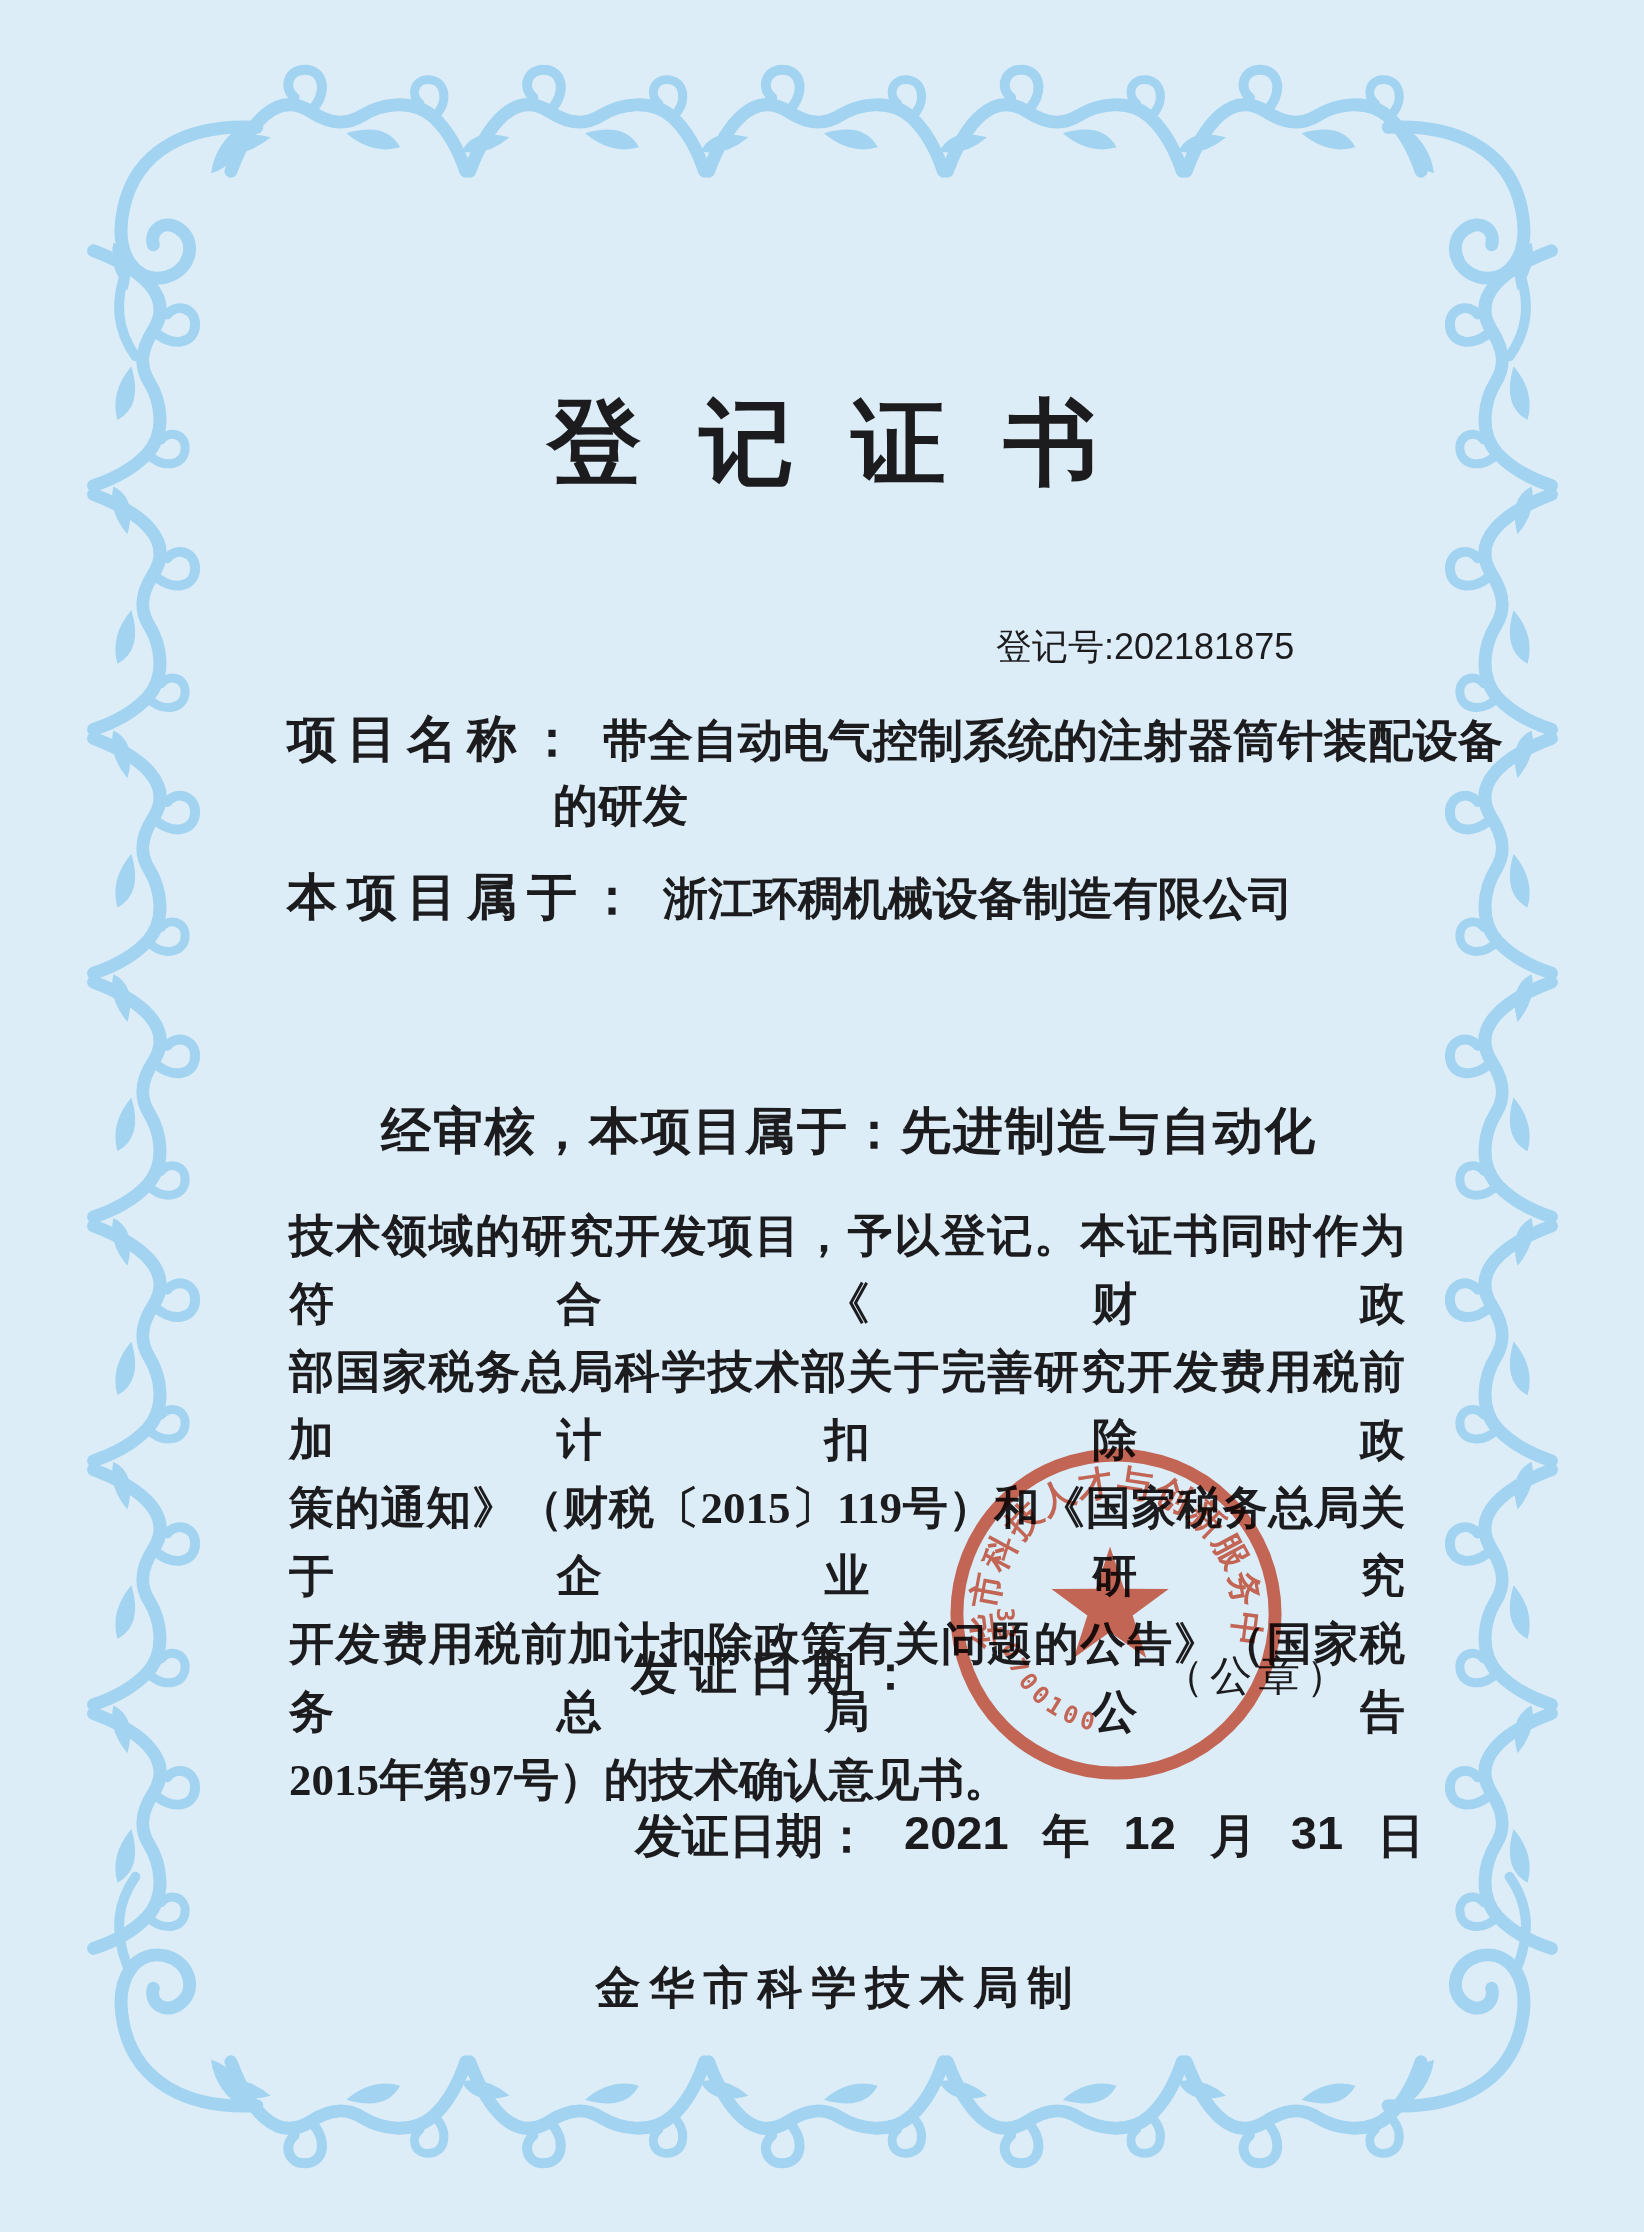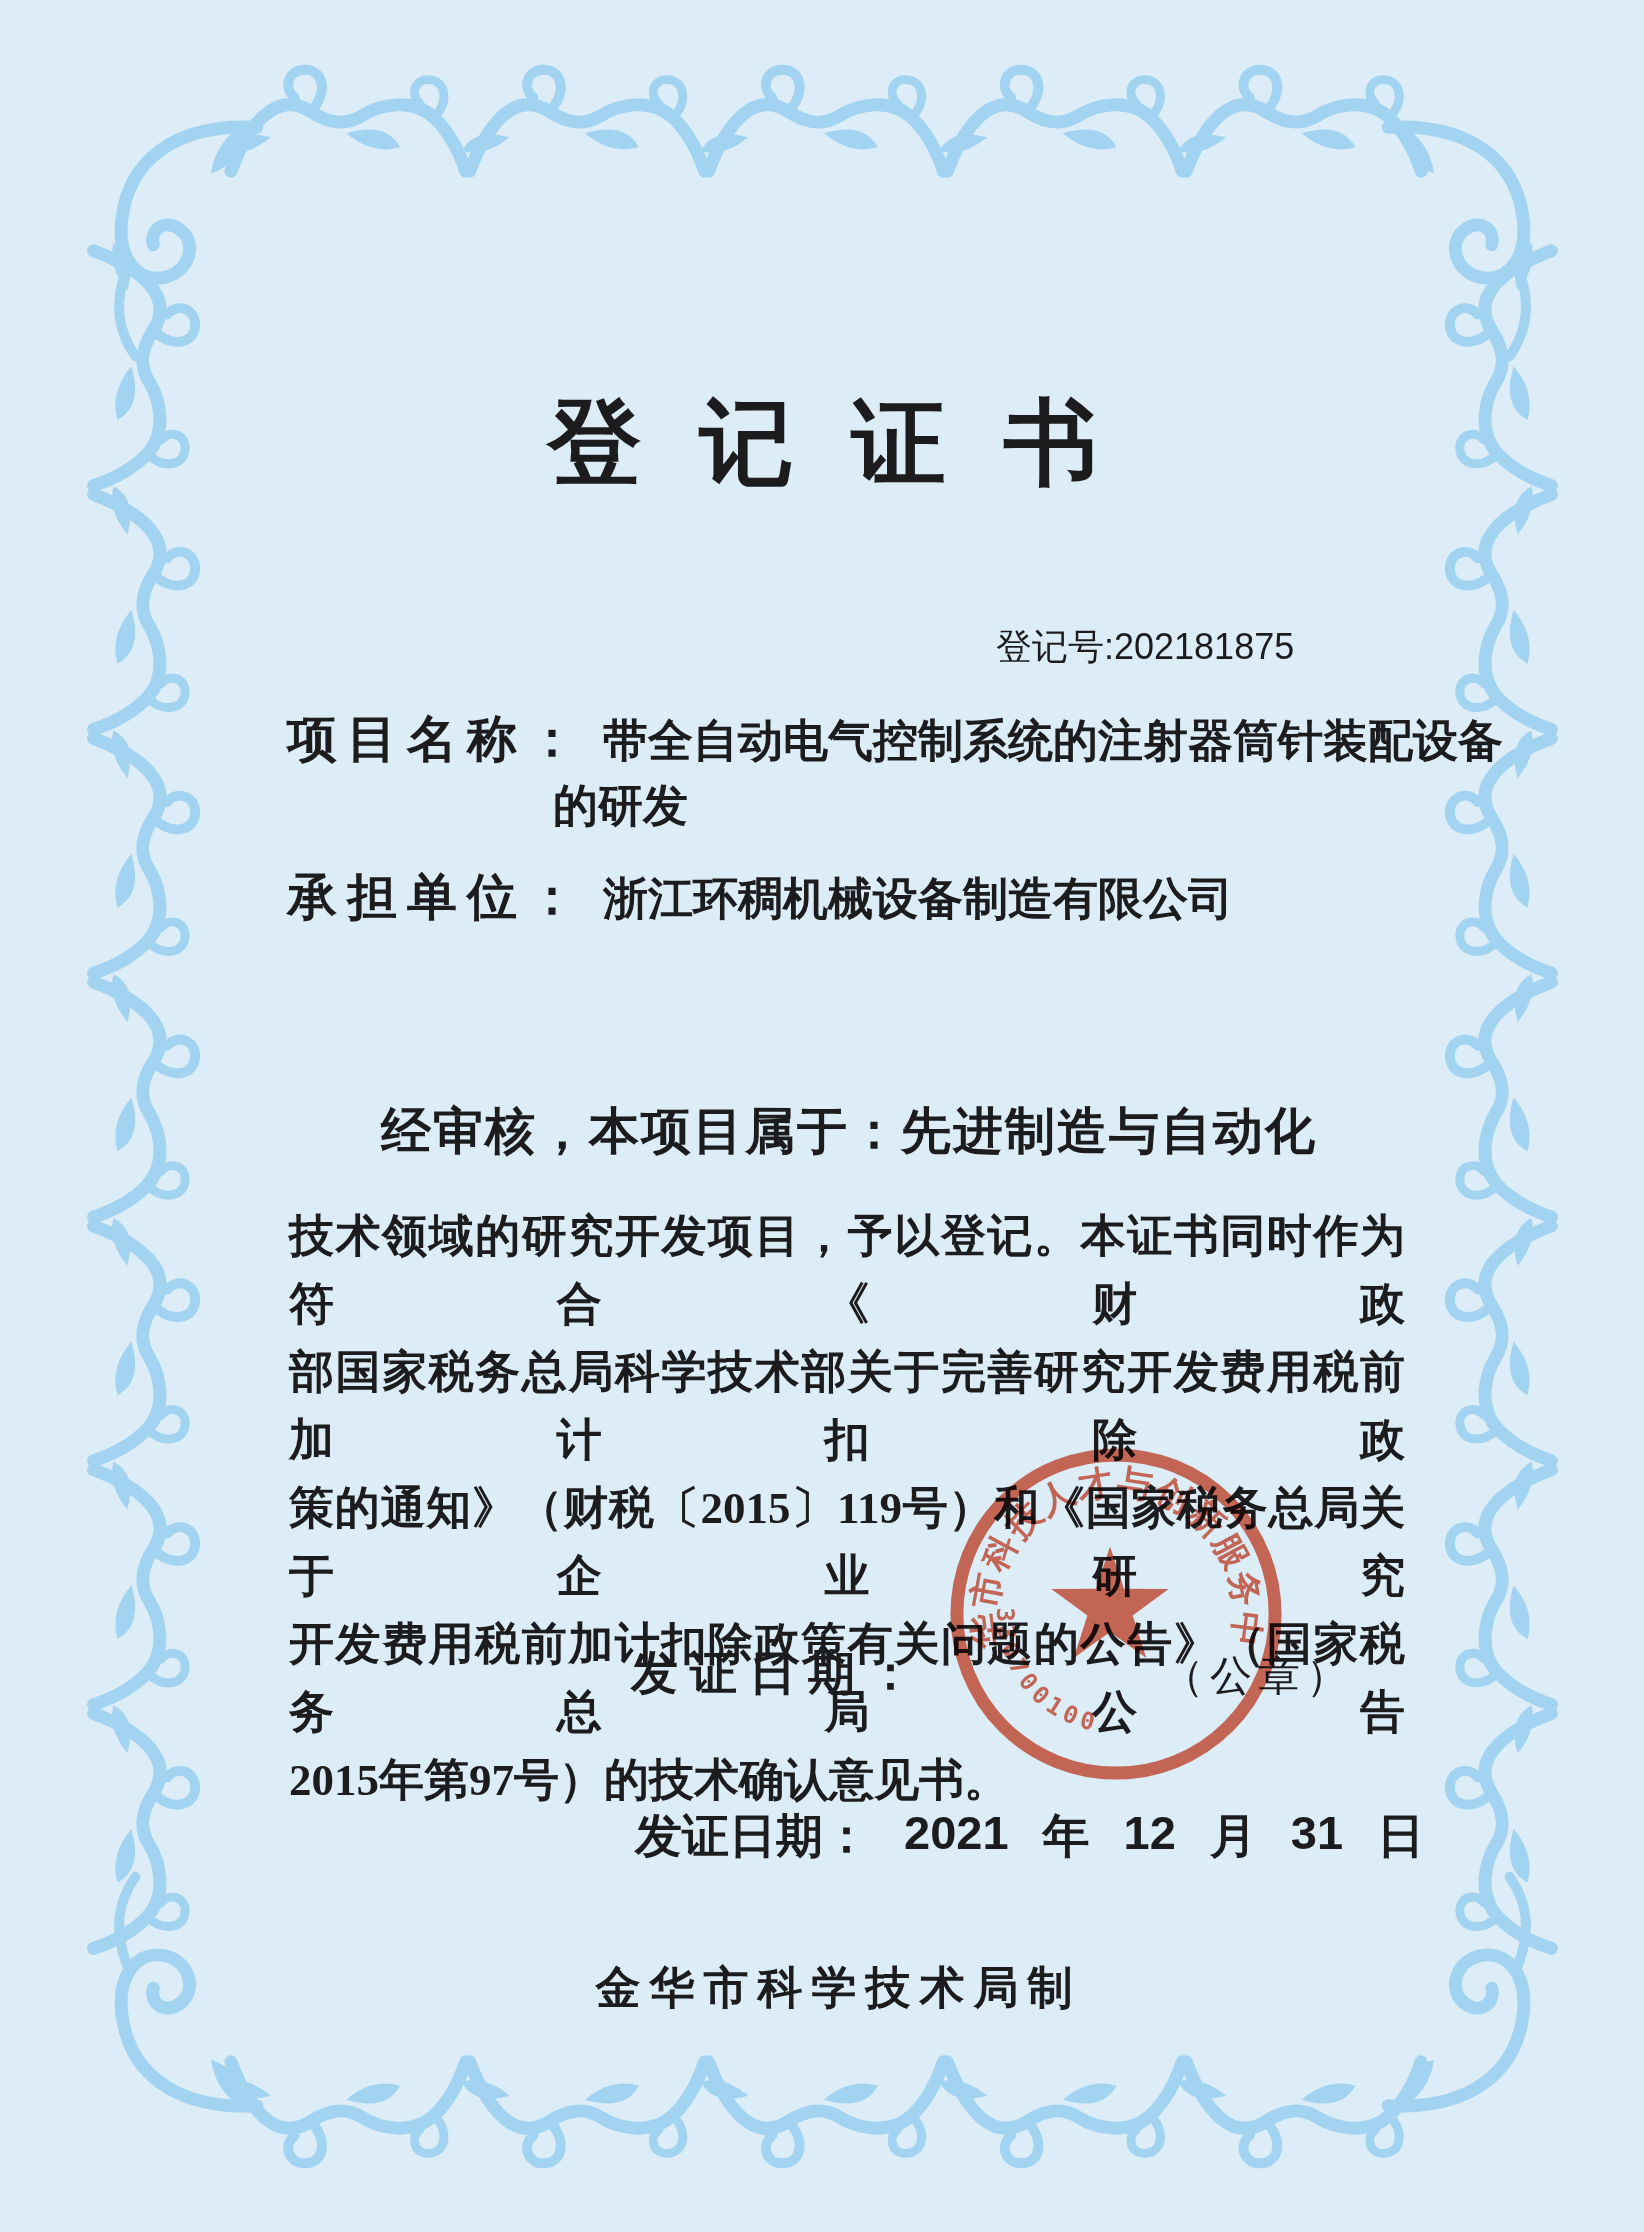--- a/index.html
+++ b/index.html
@@ -125,21 +125,21 @@
   <div class="abs regno">
     <span>登记号:</span><span>202181875</span>
   </div>
 
   <div class="abs project-row">
     <span class="serif field-label">项目名称：</span><span class="sans field-value field-value-inline">带全自动电气控制系统的注射器筒针装配设备</span>
   </div>
   <div class="abs sans field-value project-line2">的研发</div>
 
   <div class="abs undertaker-row">
-    <span class="serif field-label">承担单位：</span><span class="sans field-value field-value-inline">浙江环稠机械设备制造有限公司</span>
+    <span class="serif field-label">本项目属于：</span><span class="sans field-value field-value-inline">浙江环稠机械设备制造有限公司</span>
   </div>
 
   <div class="abs review-row">
     <span class="serif rv-label">经审核，本项目属于：</span><span class="sans rv-value">先进制造与自动化</span>
   </div>
 
   <div class="abs body-par">
     <div class="body-line">技术领域的研究开发项目，予以登记。本证书同时作为符合《财政</div>
     <div class="body-line">部国家税务总局科学技术部关于完善研究开发费用税前加计扣除政</div>
     <div class="body-line">策的通知》（财税〔2015〕119号）和《国家税务总局关于企业研究</div>

